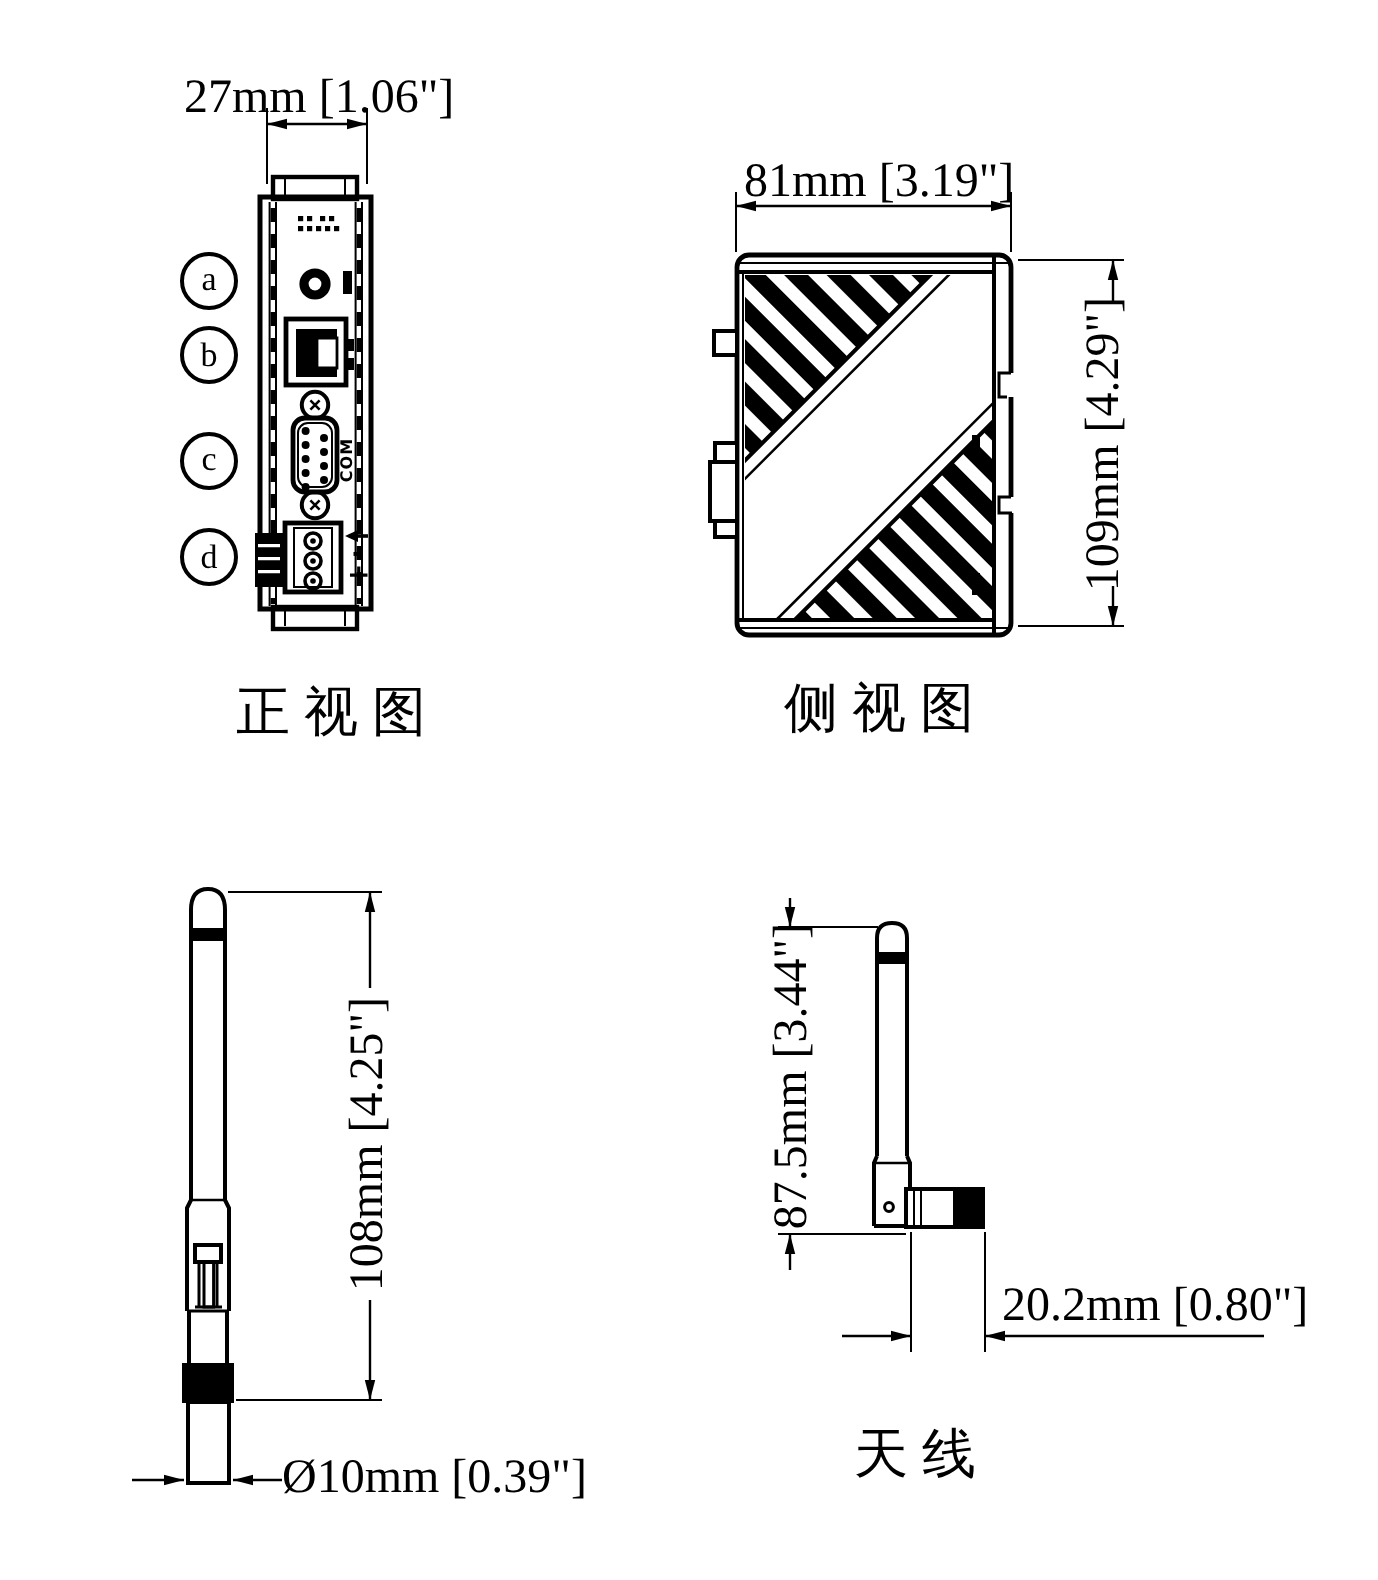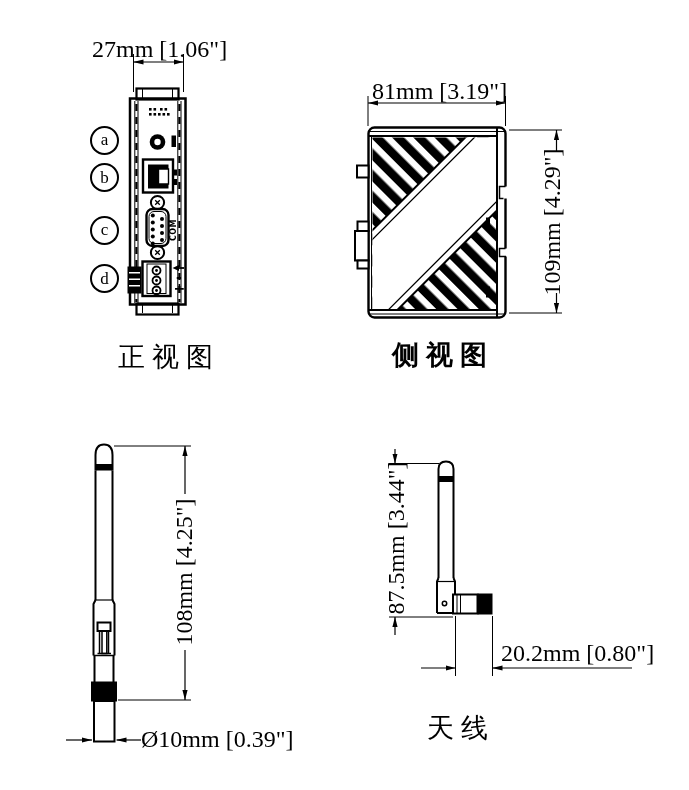--- a/index.html
+++ b/index.html
@@ -217,21 +217,21 @@
   </div>
 
   <span class="com" style="left:162px;top:224px;">COM</span>
   <span class="pol" style="left:176px;top:270px;">-</span>
   <span class="pol" style="left:173.5px;top:281px;">+</span>
 
   <span class="cap" style="left:118px;top:342px;">正视图</span>
 
   <span class="dim" style="left:372px;top:78px;">81mm [3.19"]</span>
   <span class="dimv" style="left:467px;top:209px;">109mm [4.29"]</span>
-  <span class="cap" style="left:392px;top:340px;font-weight:bold;">侧视图</span>
+  <span class="cap" style="left:392px;top:340px;">侧视图</span>
 
   <span class="dimv" style="left:99px;top:559px;">108mm [4.25"]</span>
   <span class="dim" style="left:141px;top:726px;">Ø10mm [0.39"]</span>
 
   <span class="dimv" style="left:311px;top:525px;">87.5mm [3.44"]</span>
   <span class="dim" style="left:501px;top:640px;">20.2mm [0.80"]</span>
   <span class="cap" style="left:427px;top:685px;margin-top:28px;">天线</span>
 
 </div>
 

